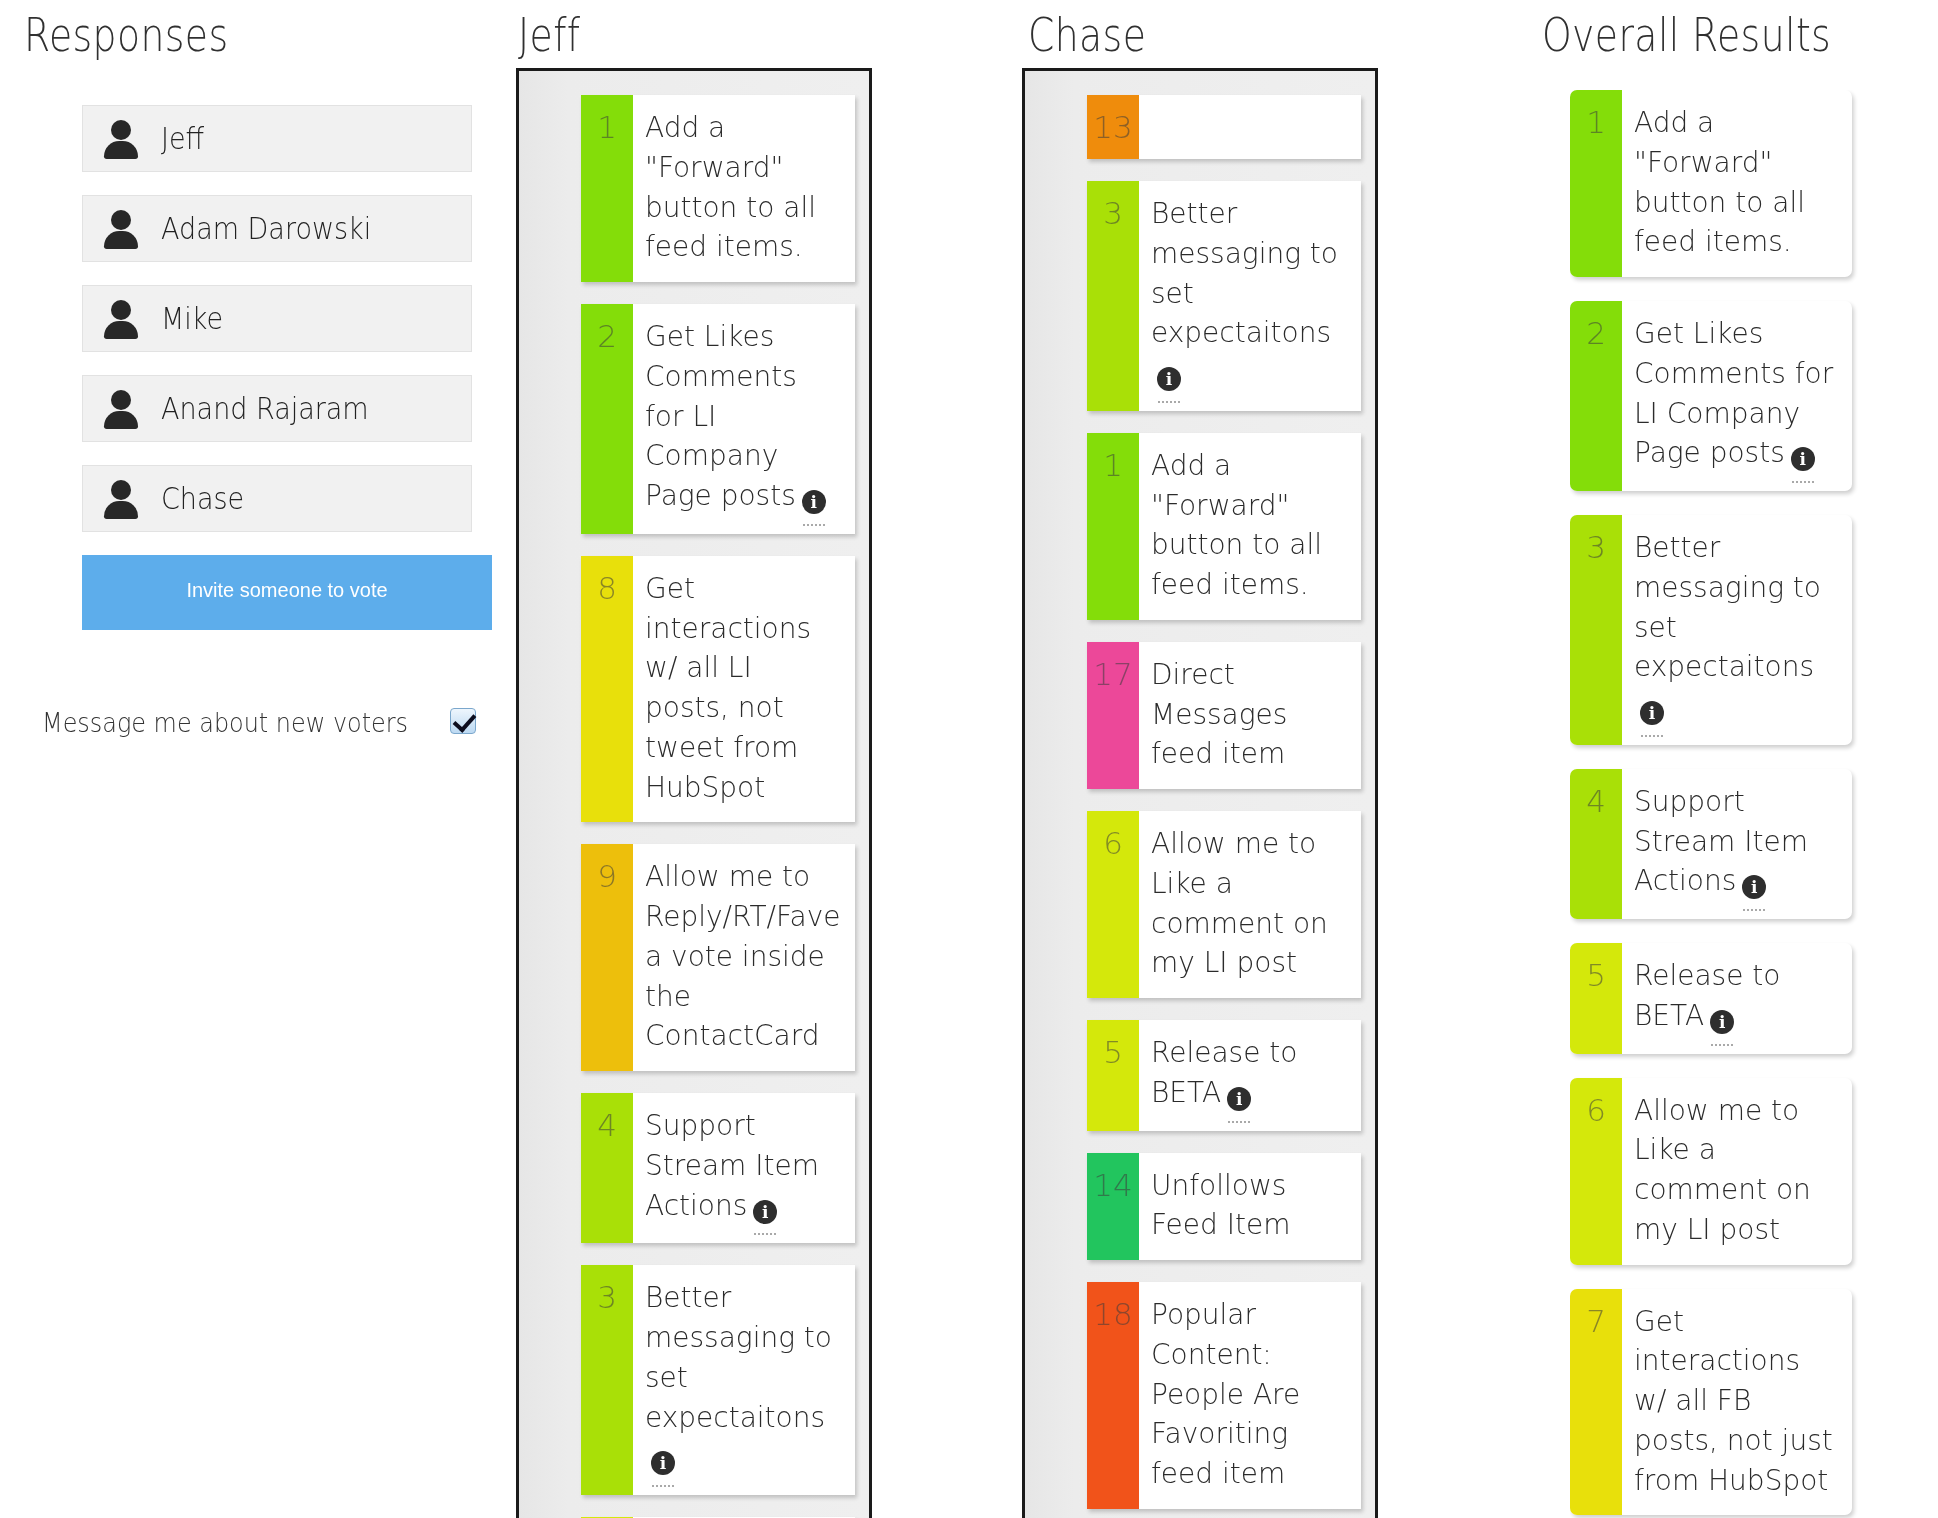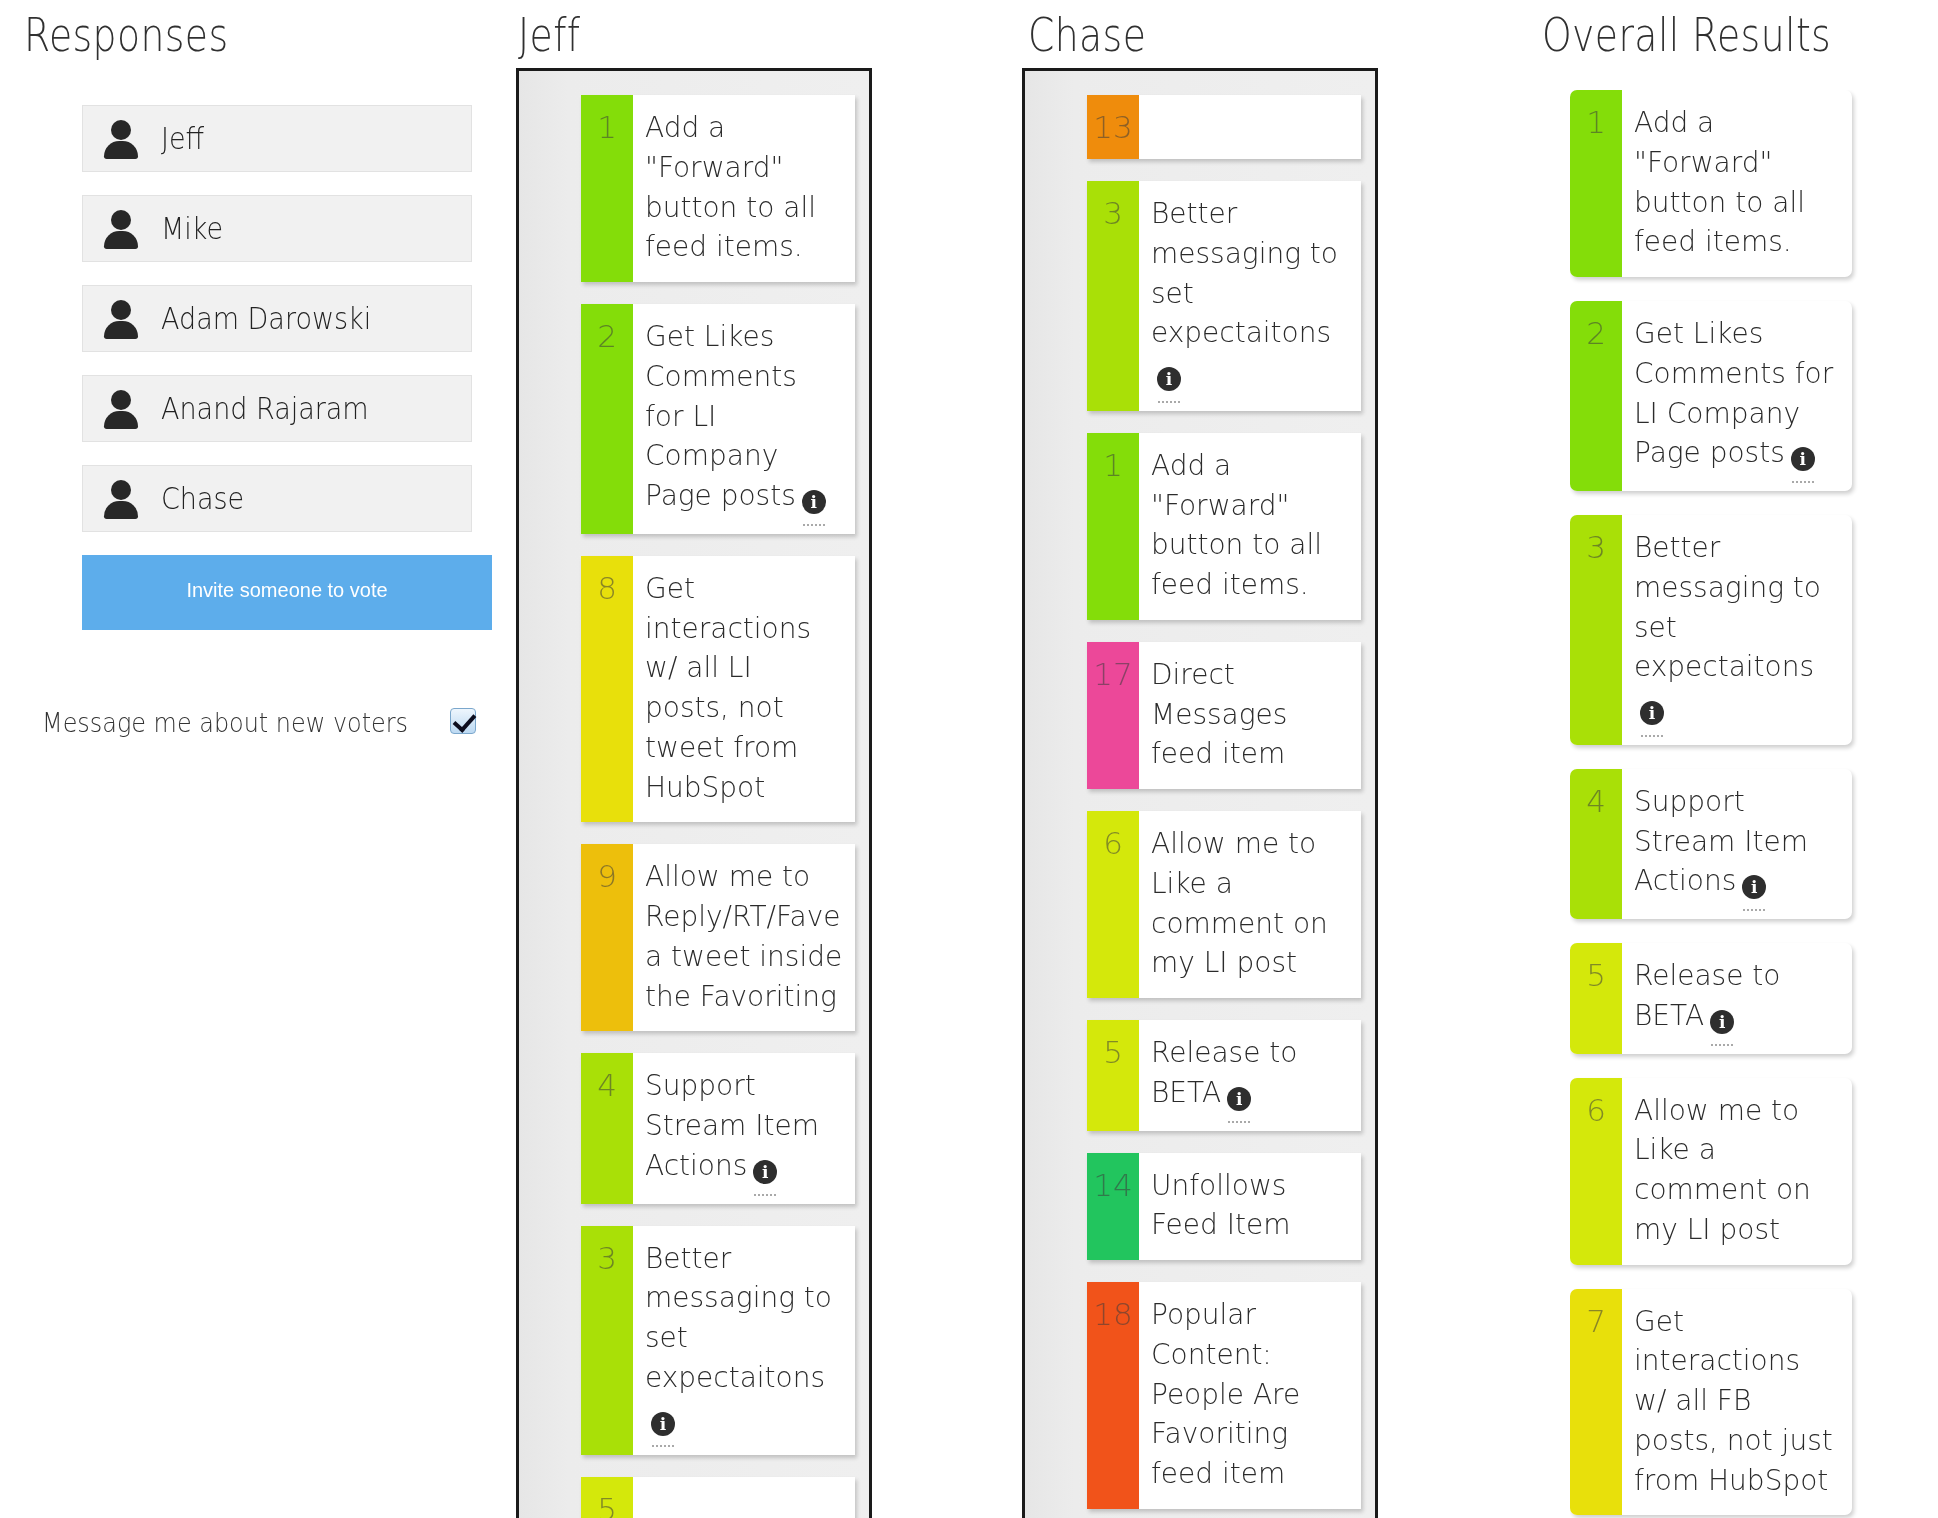--- a/index.html
+++ b/index.html
@@ -230,28 +230,28 @@
             <span class="head"></span>
             <span class="body"></span>
           </span>
           <span class="voter-name">Jeff</span>
         </div>
         <div class="voter-row">
           <span class="voter-icon">
             <span class="head"></span>
             <span class="body"></span>
           </span>
+          <span class="voter-name">Adam Darowski</span>
+        </div>
+        <div class="voter-row">
+          <span class="voter-icon">
+            <span class="head"></span>
+            <span class="body"></span>
+          </span>
           <span class="voter-name">Mike</span>
-        </div>
-        <div class="voter-row">
-          <span class="voter-icon">
-            <span class="head"></span>
-            <span class="body"></span>
-          </span>
-          <span class="voter-name">Adam Darowski</span>
         </div>
         <div class="voter-row">
           <span class="voter-icon">
             <span class="head"></span>
             <span class="body"></span>
           </span>
           <span class="voter-name">Anand Rajaram</span>
         </div>
         <div class="voter-row">
           <span class="voter-icon">
@@ -279,21 +279,21 @@
         <div class="card">
           <span class="rank" style="background: rgb(132, 221, 9);">2</span>
           <div class="card-body"><span class="txt">Get Likes Comments for LI Company Page posts</span><span class="info-icon"><span class="dot">i</span><span class="dots"></span></span></div>
         </div>
         <div class="card">
           <span class="rank" style="background: rgb(232, 224, 11);">8</span>
           <div class="card-body"><span class="txt">Get interactions w/ all LI posts, not tweet from HubSpot</span></div>
         </div>
         <div class="card">
           <span class="rank" style="background: rgb(237, 191, 12);">9</span>
-          <div class="card-body"><span class="txt">Allow me to Reply/RT/Fave a tweet inside the Favoriting</span></div>
+          <div class="card-body"><span class="txt">Allow me to Reply/RT/Fave a vote inside the ContactCard</span></div>
         </div>
         <div class="card">
           <span class="rank" style="background: rgb(169, 224, 7);">4</span>
           <div class="card-body"><span class="txt">Support Stream Item Actions</span><span class="info-icon"><span class="dot">i</span><span class="dots"></span></span></div>
         </div>
         <div class="card">
           <span class="rank" style="background: rgb(169, 224, 7);">3</span>
           <div class="card-body"><span class="txt">Better messaging to set expectaitons</span><span class="info-icon"><span class="dot">i</span><span class="dots"></span></span></div>
         </div>
         <div class="card">

